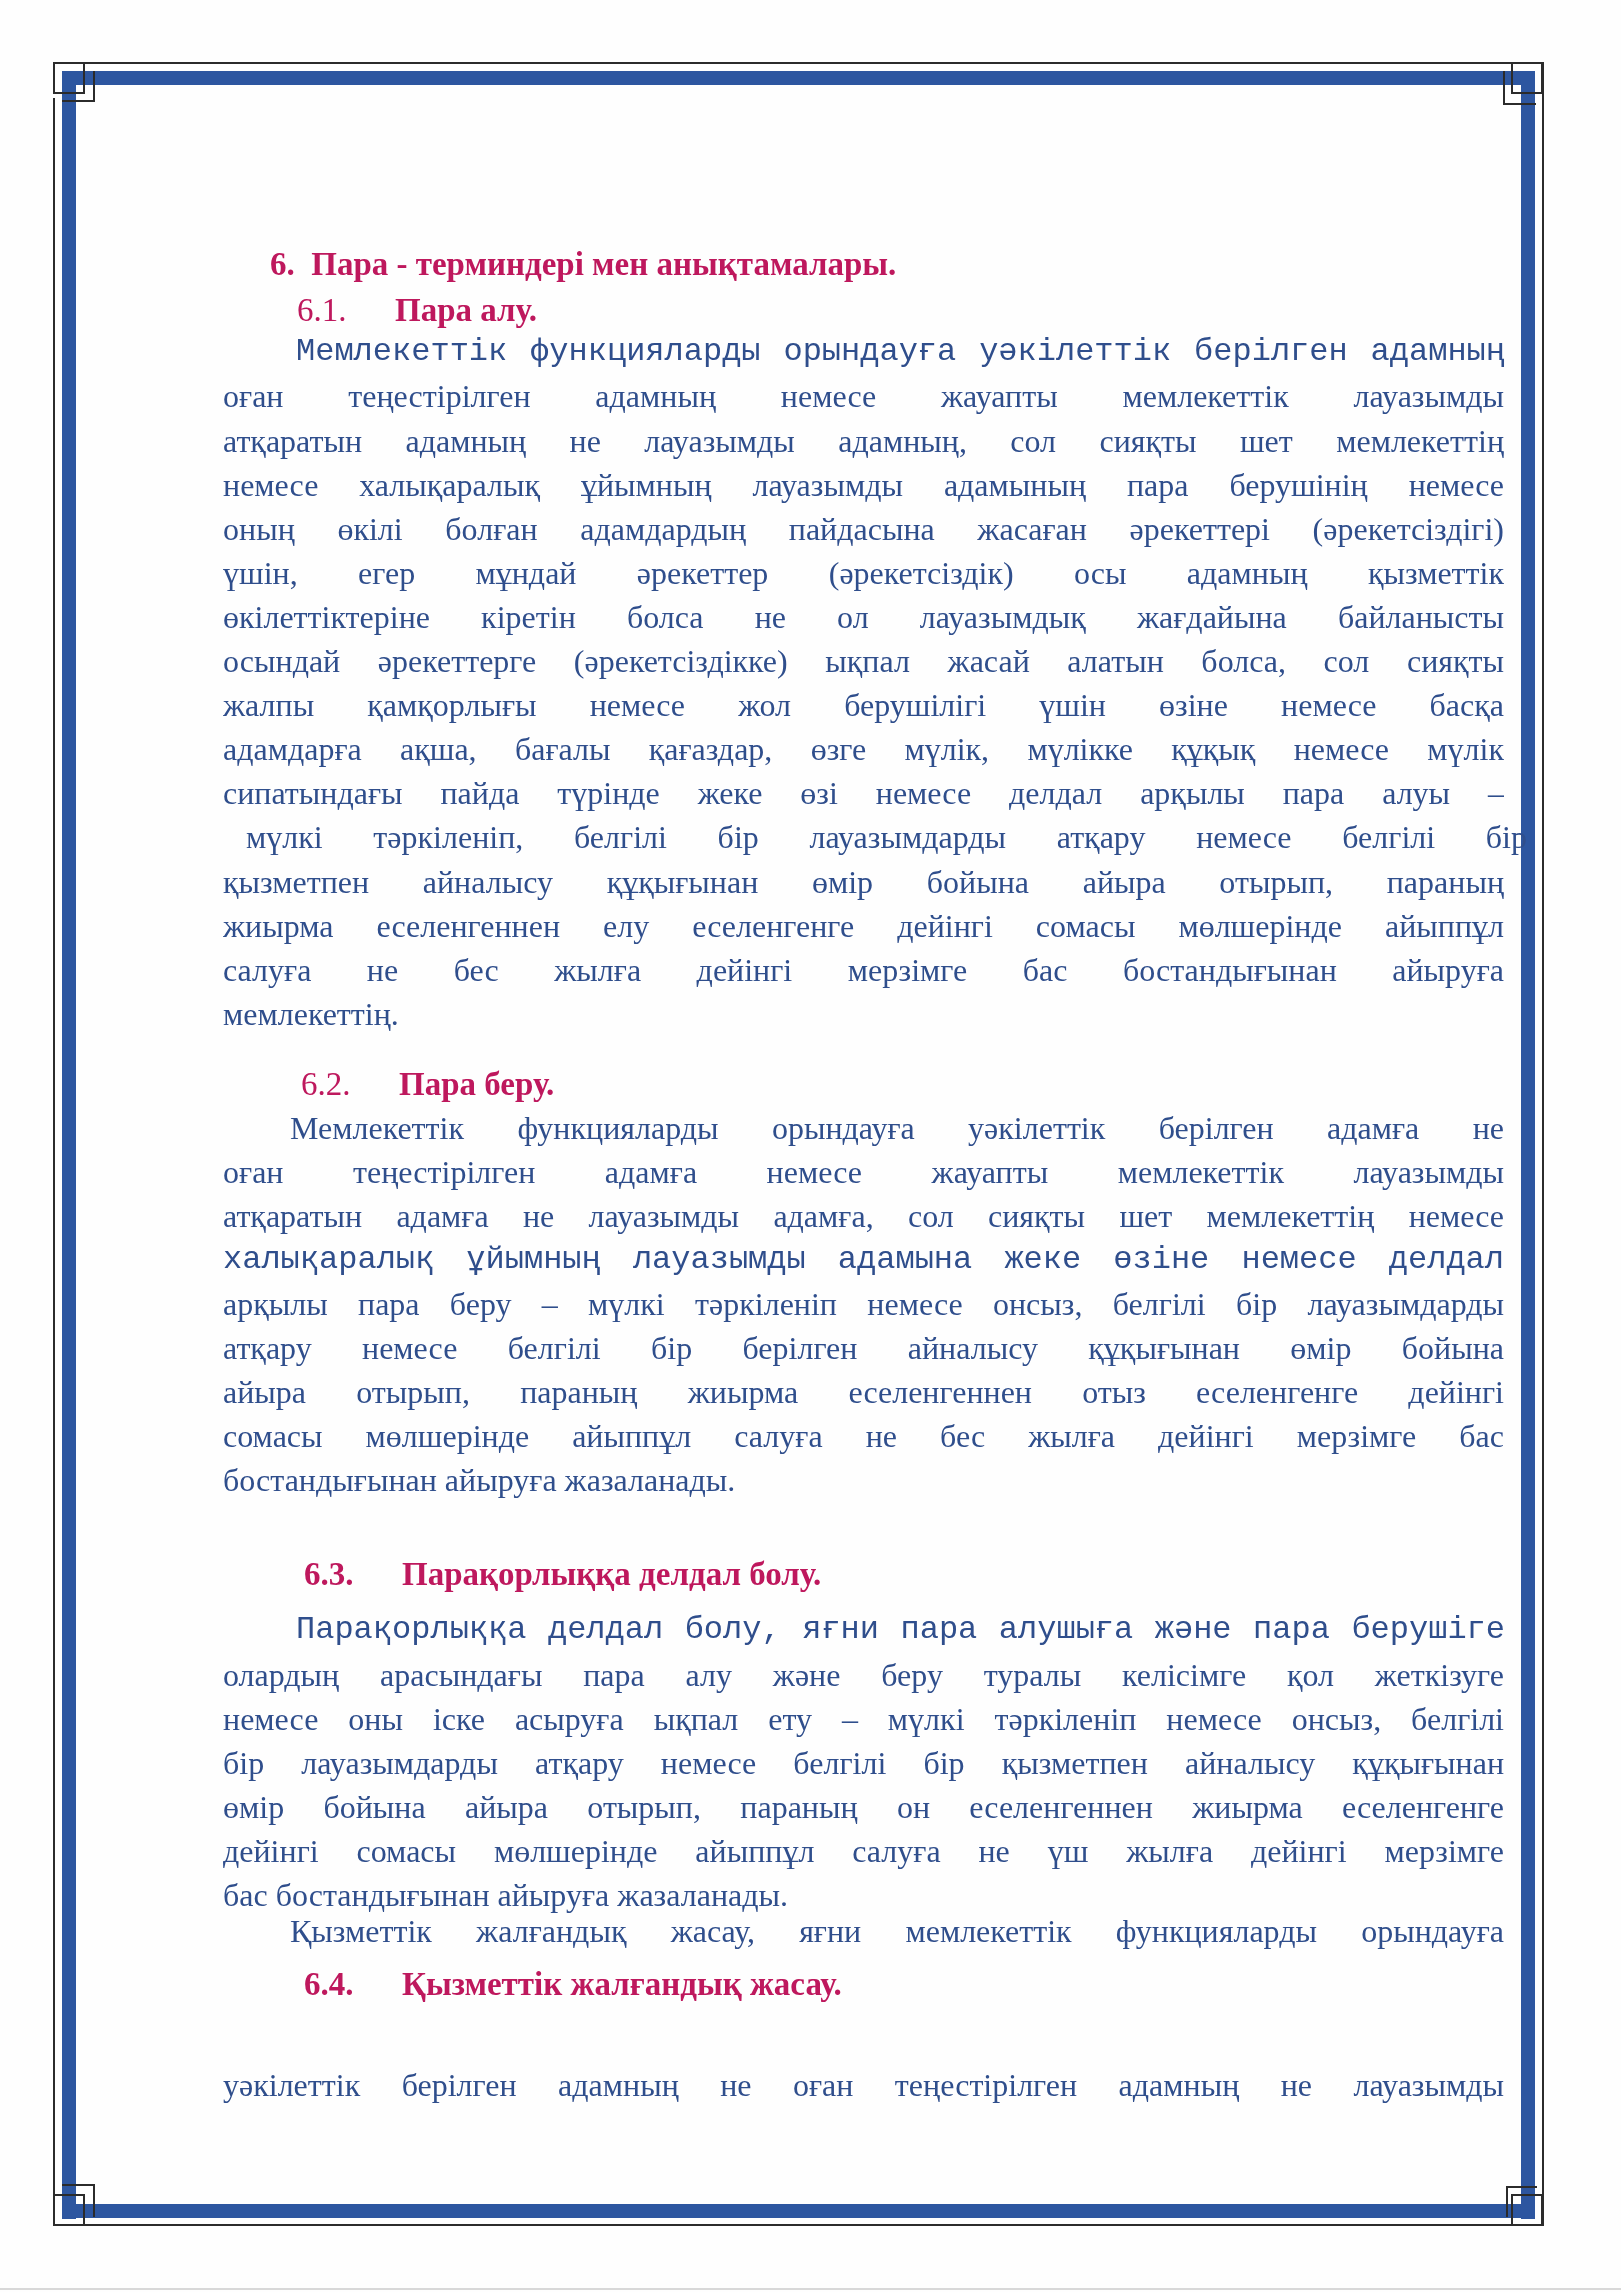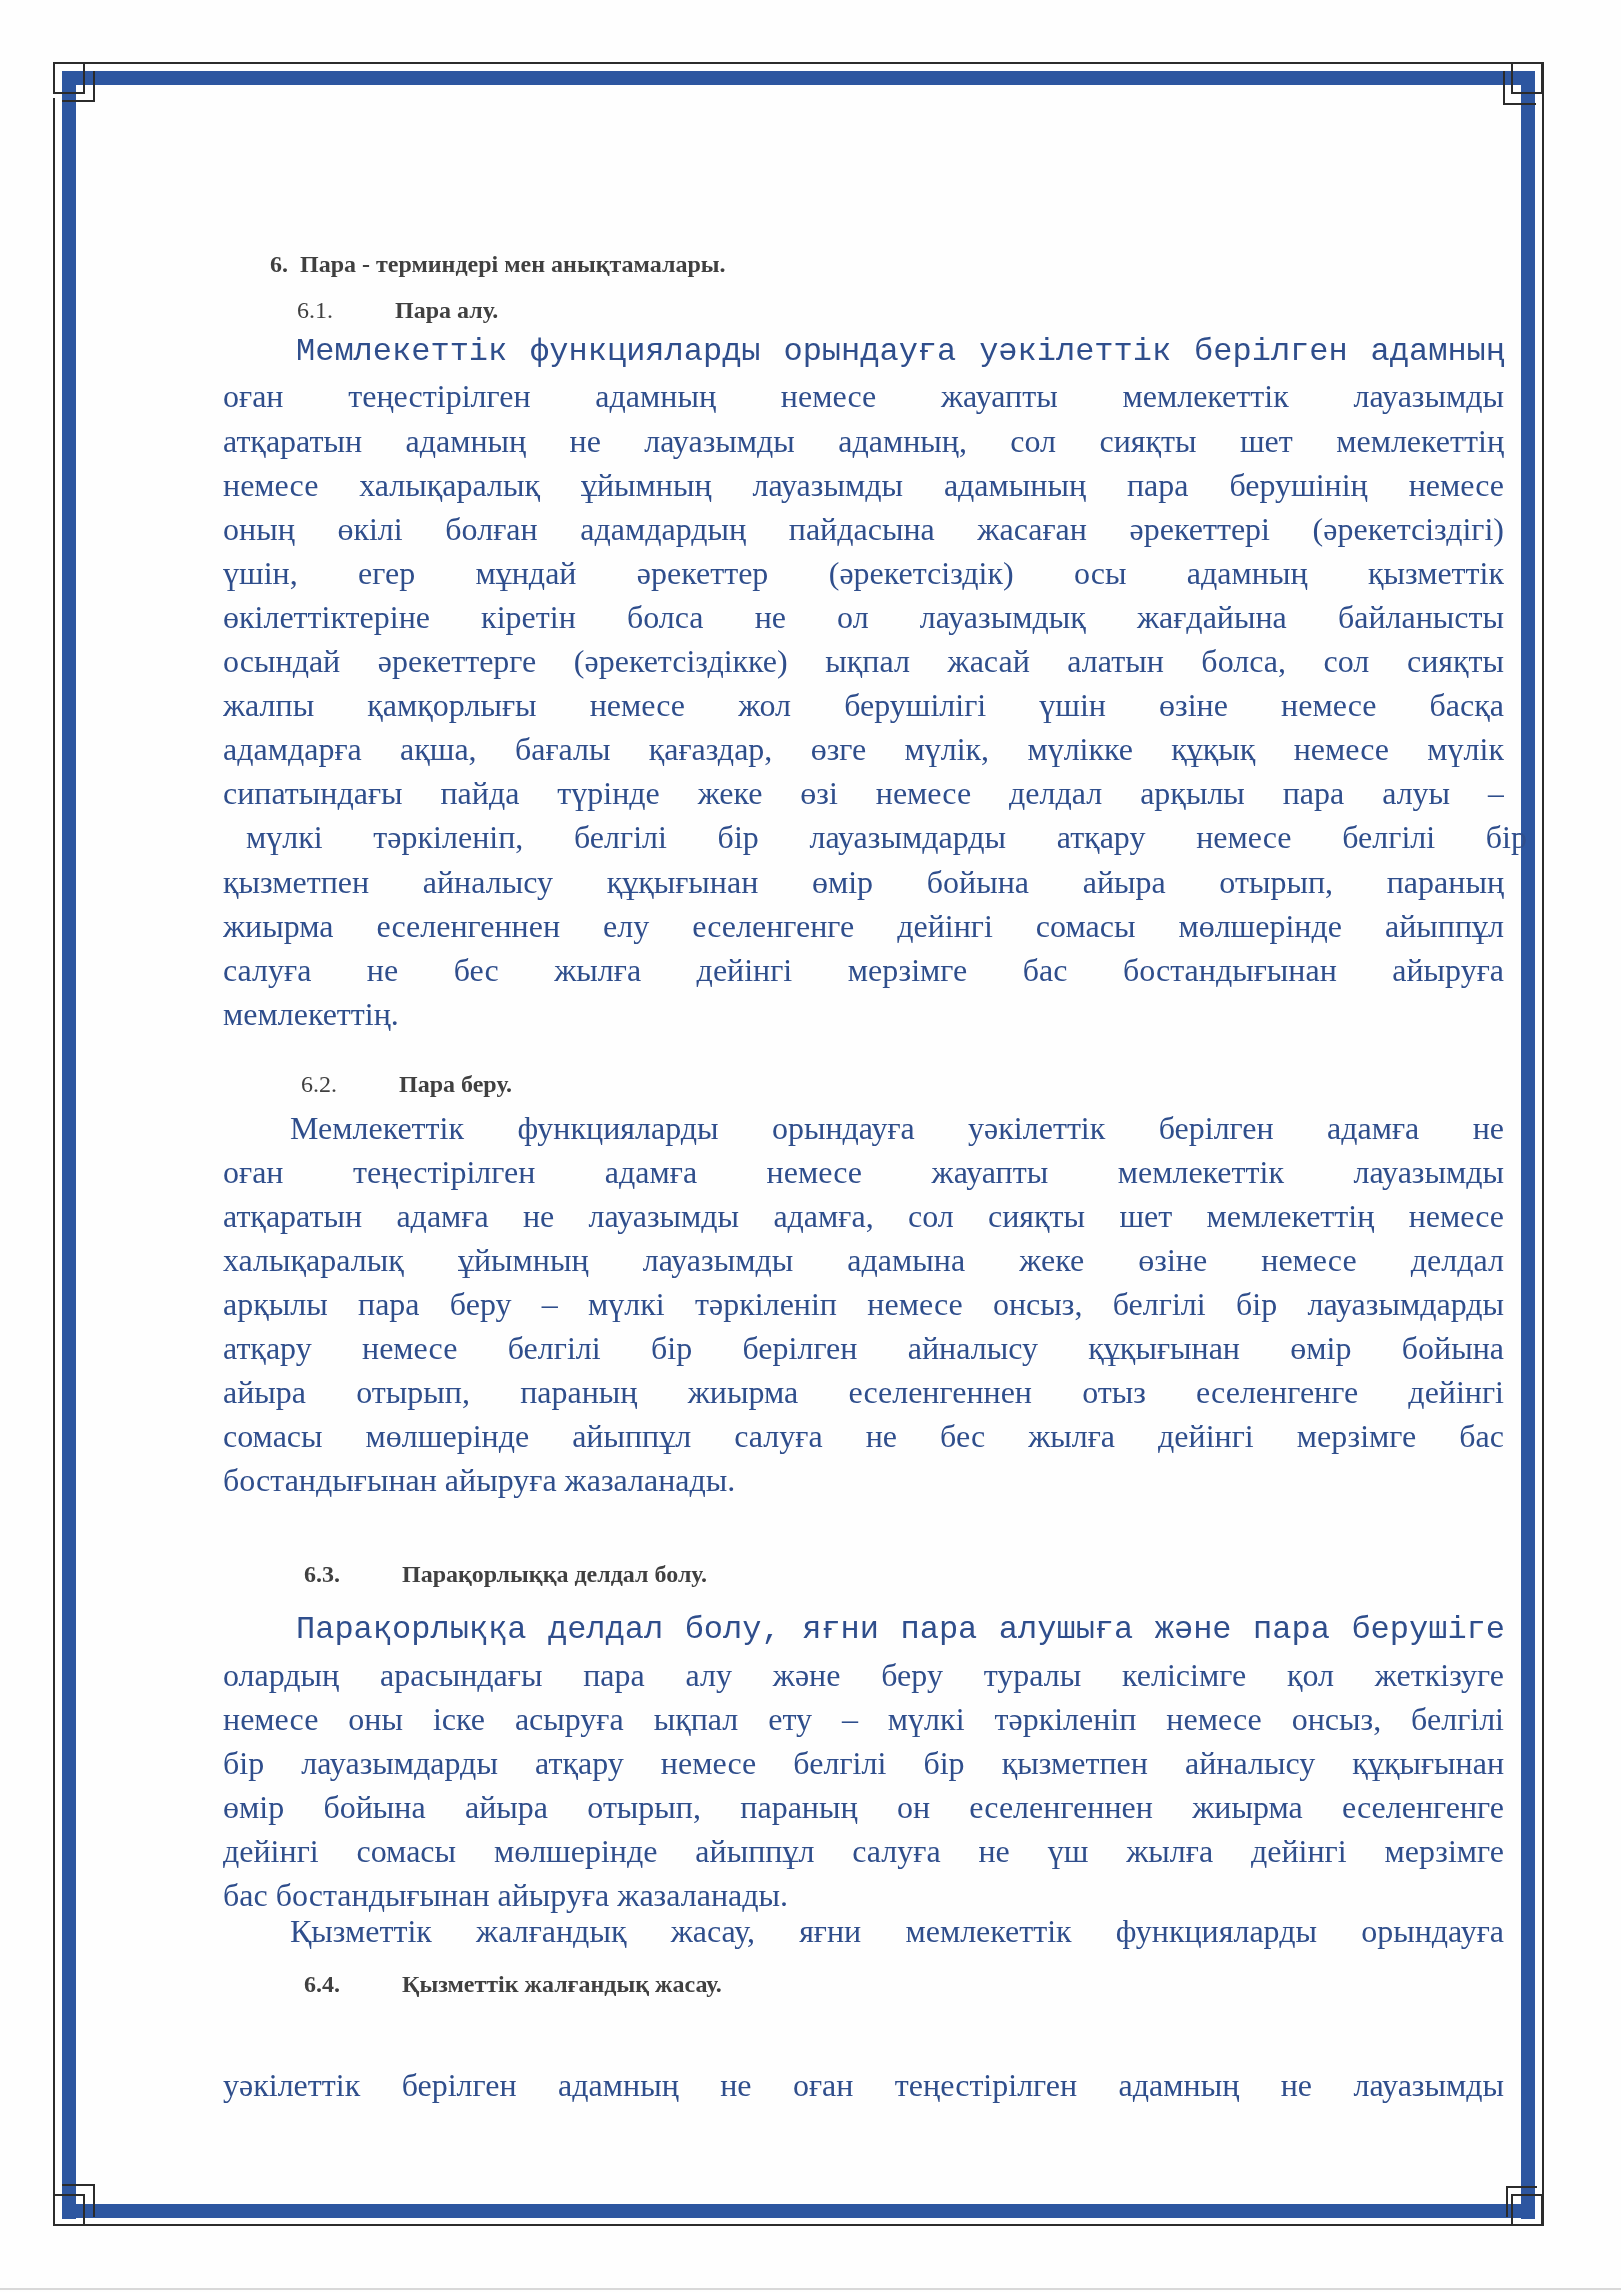--- a/index.html
+++ b/index.html
@@ -8,21 +8,21 @@
   .bottom-edge { position:absolute; left:0; right:0; top:2288px; height:2px; background:#d8d8d8; }
   
   .outer-line { position:absolute; border:2px solid #2b2b2b; box-sizing:border-box; }
   .blue-bar { position:absolute; background:#2d56a0; }
   .corner-box { position:absolute; border:2px solid #2b2b2b; box-sizing:border-box; }
   .corner-fill { position:absolute; background:#fefefe; }
   .line { position:absolute; left:223px; width:1281px; font-family:"Liberation Serif", "DejaVu Serif", serif; color:#2f4e8c; font-size:32px; line-height:44px; height:44px; text-align:justify; text-align-last:justify; white-space:normal; overflow:hidden; }
   .line.last { text-align-last:left; }
   .line.indent { left:296px; width:1209px;font-family:Liberation Mono, monospace; }
   .line.indent2 { left:290px; width:1214px; }
-  .h { position:absolute; font-family:"Liberation Serif", "DejaVu Serif", serif; color:#404040; font-size:24px; line-height:39px; white-space:nowrap; }
+  .h { position:absolute; font-family:"Liberation Serif", "DejaVu Serif", serif; color:#be185d; font-size:33px; line-height:39px; white-space:nowrap; }
   .h b { font-weight:bold; }
   .num { display:inline-block; }
 </style>
 </head>
 <body>
 
 <div class="page">
 
   <div>
 
@@ -74,21 +74,21 @@
     <div class="line last" style="top:992px;">мемлекеттің.</div>
   </div>
 
   <div class="h" style="left:301px; top:1065px;">
     <span class="num" style="width:98px;">6.2.</span><b>Пара беру.</b>
   </div>
   <div>
     <div class="line indent2" style="top:1106px;">Мемлекеттік функцияларды орындауға уәкілеттік берілген адамға не</div>
     <div class="line" style="top:1150px;">оған теңестірілген адамға немесе жауапты мемлекеттік лауазымды</div>
     <div class="line" style="top:1194px;">атқаратын адамға не лауазымды адамға, сол сияқты шет мемлекеттің немесе</div>
-    <div class="line" style="top:1238px;">халықаралық ұйымның лауазымды адамына жеке өзіне немесе делдал</div>
+    <div class="line" style="top:1238px;font-family:Liberation Mono, monospace;">халықаралық ұйымның лауазымды адамына жеке өзіне немесе делдал</div>
     <div class="line" style="top:1282px;">арқылы пара беру – мүлкі тәркіленіп немесе онсыз, белгілі бір лауазымдарды</div>
     <div class="line" style="top:1326px;">атқару немесе белгілі бір берілген айналысу құқығынан өмір бойына</div>
     <div class="line" style="top:1370px;">айыра отырып, параның жиырма еселенгеннен отыз еселенгенге дейінгі</div>
     <div class="line" style="top:1414px;">сомасы мөлшерінде айыппұл салуға не бес жылға дейінгі мерзімге бас</div>
     <div class="line last" style="top:1458px;">бостандығынан айыруға жазаланады.</div>
   </div>
 
   <div class="h" style="left:304px; top:1555px;">
     <b class="num" style="width:98px;">6.3.</b><b>Парақорлыққа делдал болу.</b>
   </div>

